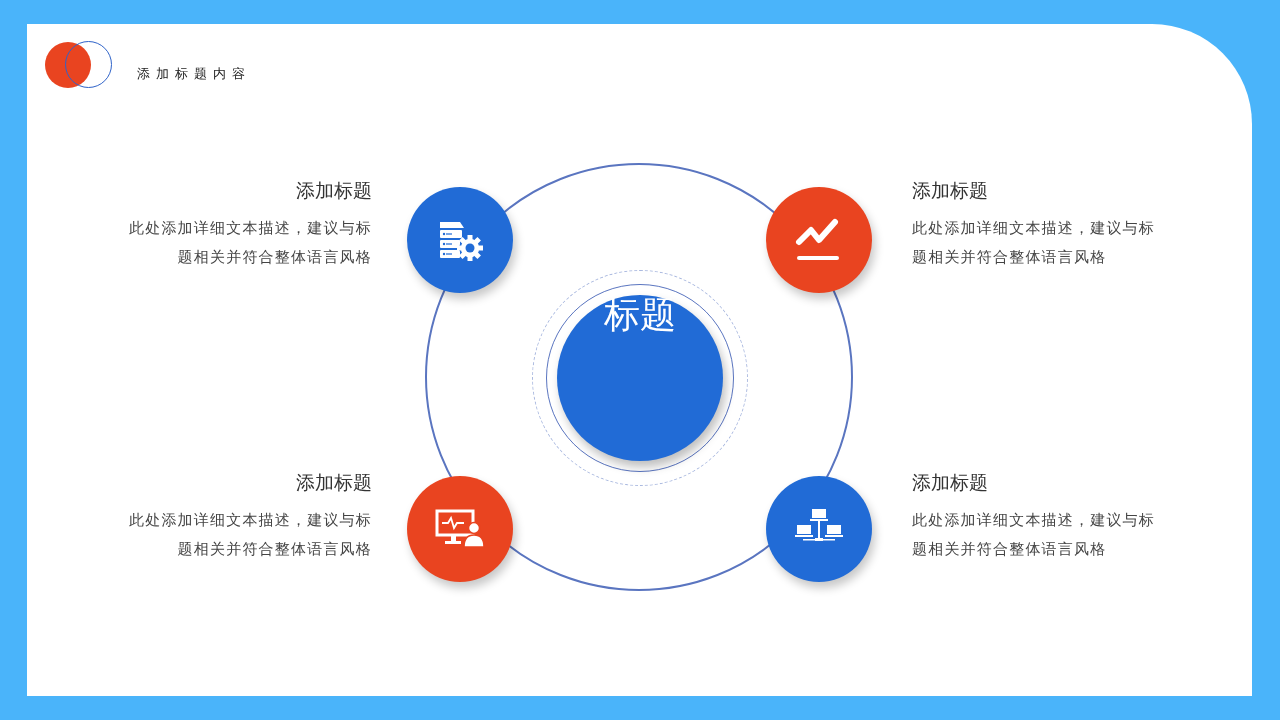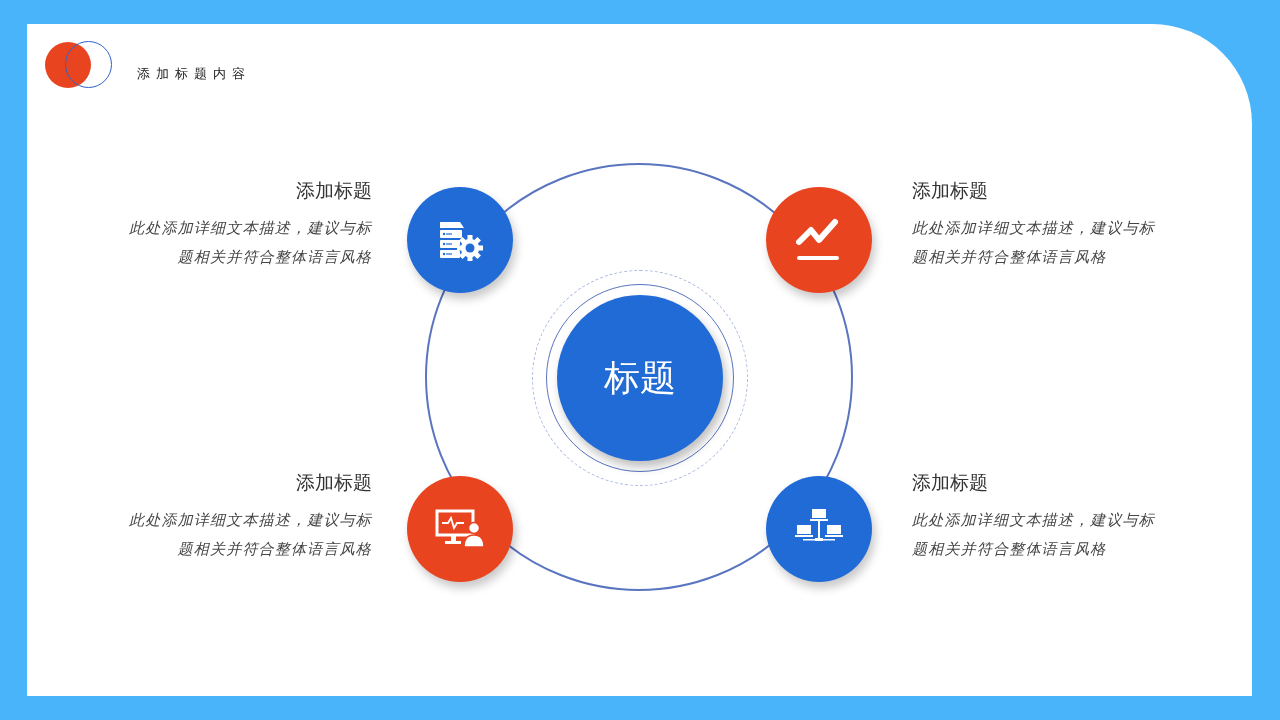--- a/index.html
+++ b/index.html
@@ -35,40 +35,40 @@
       border-radius: 50%; border: 1.5px dashed #A9B8DF; box-sizing: border-box;
     }
     .thin-ring {
       position: absolute; left: 546px; top: 284px; width: 188px; height: 188px;
       border-radius: 50%; border: 1.5px solid #5A75C0; box-sizing: border-box;
     }
     .center-circle {
       position: absolute; left: 557px; top: 295px; width: 166px; height: 166px;
       border-radius: 50%; background: #216BD6;
       box-shadow: 3px 6px 10px rgba(0,0,0,0.25);
-      display: flex; align-items: center; justify-content: center;
+      display: flex; align-items: flex-start; justify-content: center;
     }
     .center-label { color: #fff; font-size: 36px; line-height: 40px; }
     .node {
       position: absolute; width: 106px; height: 106px; border-radius: 50%;
       box-shadow: 3px 6px 10px rgba(0,0,0,0.22);
       display: flex; align-items: center; justify-content: center;
     }
     .node.blue { background: #216BD6; }
     .node.orange { background: #E94420; }
     .node svg { width: 52px; height: 52px; }
     .n1 { left: 407px; top: 187px; }
     .n2 { left: 766px; top: 187px; }
     .n3 { left: 407px; top: 476px; }
     .n4 { left: 766px; top: 476px; }
     .item { position: absolute; width: 262px; }
     .item.left { text-align: right; }
     .item.right { text-align: left; }
     .item-title { font-size: 19px; color: #333; line-height: 32px; margin-bottom: 8px; }
-    .item-desc { font-size: 15px; color: #444; line-height: 29px; letter-spacing: 1.2px; font-style: italic; }
+    .item-desc { font-size: 15px; color: #444; line-height: 29px; letter-spacing: 1.2px; }
     .i1 { left: 110px; top: 174px; }
     .i2 { left: 912px; top: 174px; }
     .i3 { left: 110px; top: 466px; }
     .i4 { left: 912px; top: 466px; }
   </style>
 </head>
 <body>
 
 <div class="panel"></div>
 

